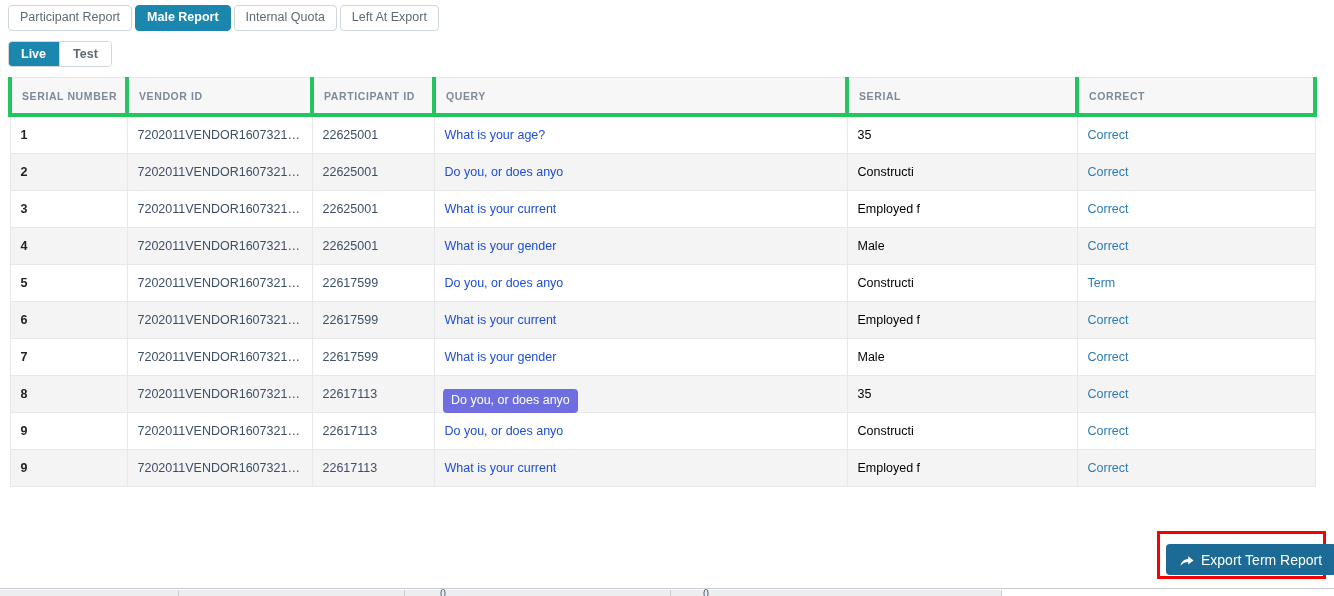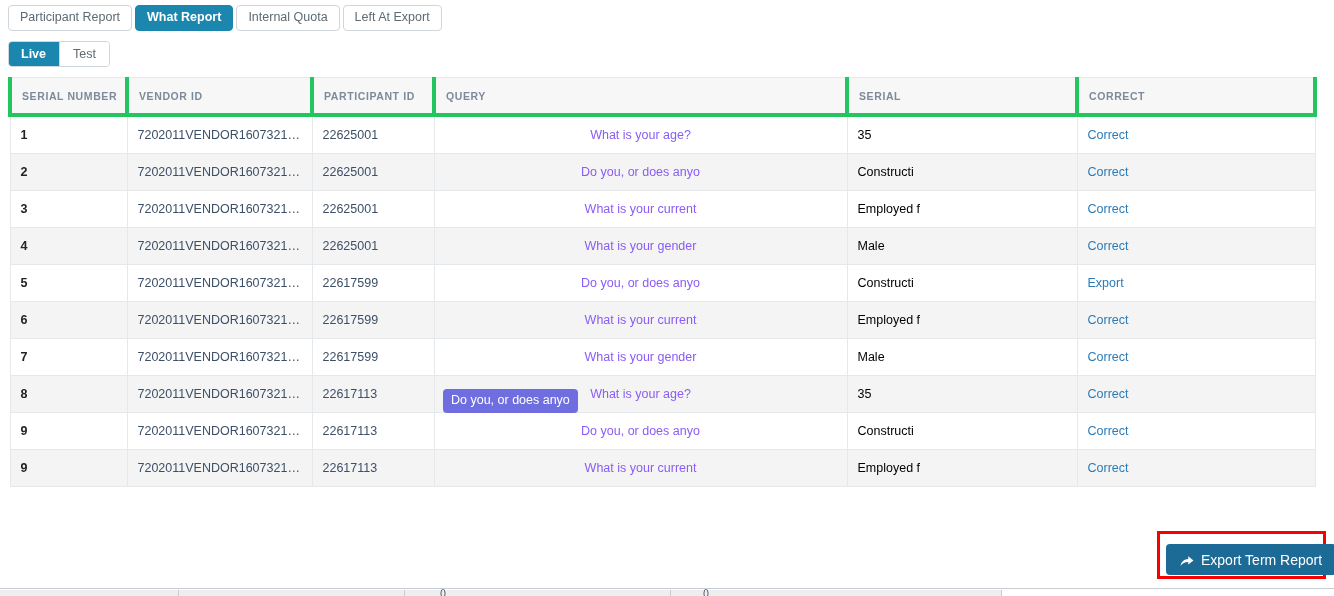--- a/index.html
+++ b/index.html
@@ -66,21 +66,21 @@
     font-size: 12.5px;
     line-height: 1;
     padding: 0 13px;
     display: flex;
     align-items: center;
     color: #5c6b73;
     background: #ffffff;
     cursor: pointer;
     white-space: nowrap;
   }
-  .mode-btn + .mode-btn { border-left: 1px solid #cfd6dc; }
+  .mode-btn + .mode-btn { border-left: 1px solid #cfd6dc; font-weight: bold; }
   .mode-btn.active {
     background: #1b86ae;
     color: #ffffff;
     font-weight: bold;
     padding-left: 12px;
   }
 
   
   .table-wrap {
     position: absolute;
@@ -114,21 +114,21 @@
     vertical-align: middle;
     overflow: hidden;
     white-space: nowrap;
     text-overflow: ellipsis;
   }
   table.report tbody tr.odd td { background: #ffffff; }
   table.report tbody tr.even td { background: #f4f4f4; }
 
   td.c-serial { font-weight: bold; color: #222222; }
   td.c-vendor, td.c-participant { color: #3d4f66; }
-  td.c-query { color: #8b5cf6; text-align: center; }
+  td.c-query { color: #1d4ed8; }
   td.c-answer { color: #000000; vertical-align: top; padding-top: 7px; }
   td.c-correct a {
     color: #2b7bb9;
     text-decoration: none;
     font-size: 12.5px;
     cursor: pointer;
   }
 
   
   col.w-serial      { width: 117px; }
@@ -222,21 +222,21 @@
 </head>
 <body>
 
 <div id="app">
 
   <div class="report-tabs">
     <div class="report-tab">
         <span>Participant Report</span>
       </div>
     <div class="report-tab active">
-        <span>What Report</span>
+        <span>Male Report</span>
       </div>
     <div class="report-tab">
         <span>Internal Quota</span>
       </div>
     <div class="report-tab">
         <span>Left At Export</span>
       </div>
   </div>
 
   <div class="mode-toggle">
@@ -300,21 +300,21 @@
           <td class="c-query">What is your gender</td>
           <td class="c-answer">Male</td>
           <td class="c-correct"><a>Correct</a></td>
         </tr>
         <tr class="odd">
           <td class="c-serial">5</td>
           <td class="c-vendor">7202011VENDOR1607321927050</td>
           <td class="c-participant">22617599</td>
           <td class="c-query">Do you, or does anyo</td>
           <td class="c-answer">Constructi</td>
-          <td class="c-correct"><a>Export</a></td>
+          <td class="c-correct"><a>Term</a></td>
         </tr>
         <tr class="even">
           <td class="c-serial">6</td>
           <td class="c-vendor">7202011VENDOR1607321927050</td>
           <td class="c-participant">22617599</td>
           <td class="c-query">What is your current</td>
           <td class="c-answer">Employed f</td>
           <td class="c-correct"><a>Correct</a></td>
         </tr>
         <tr class="odd">

